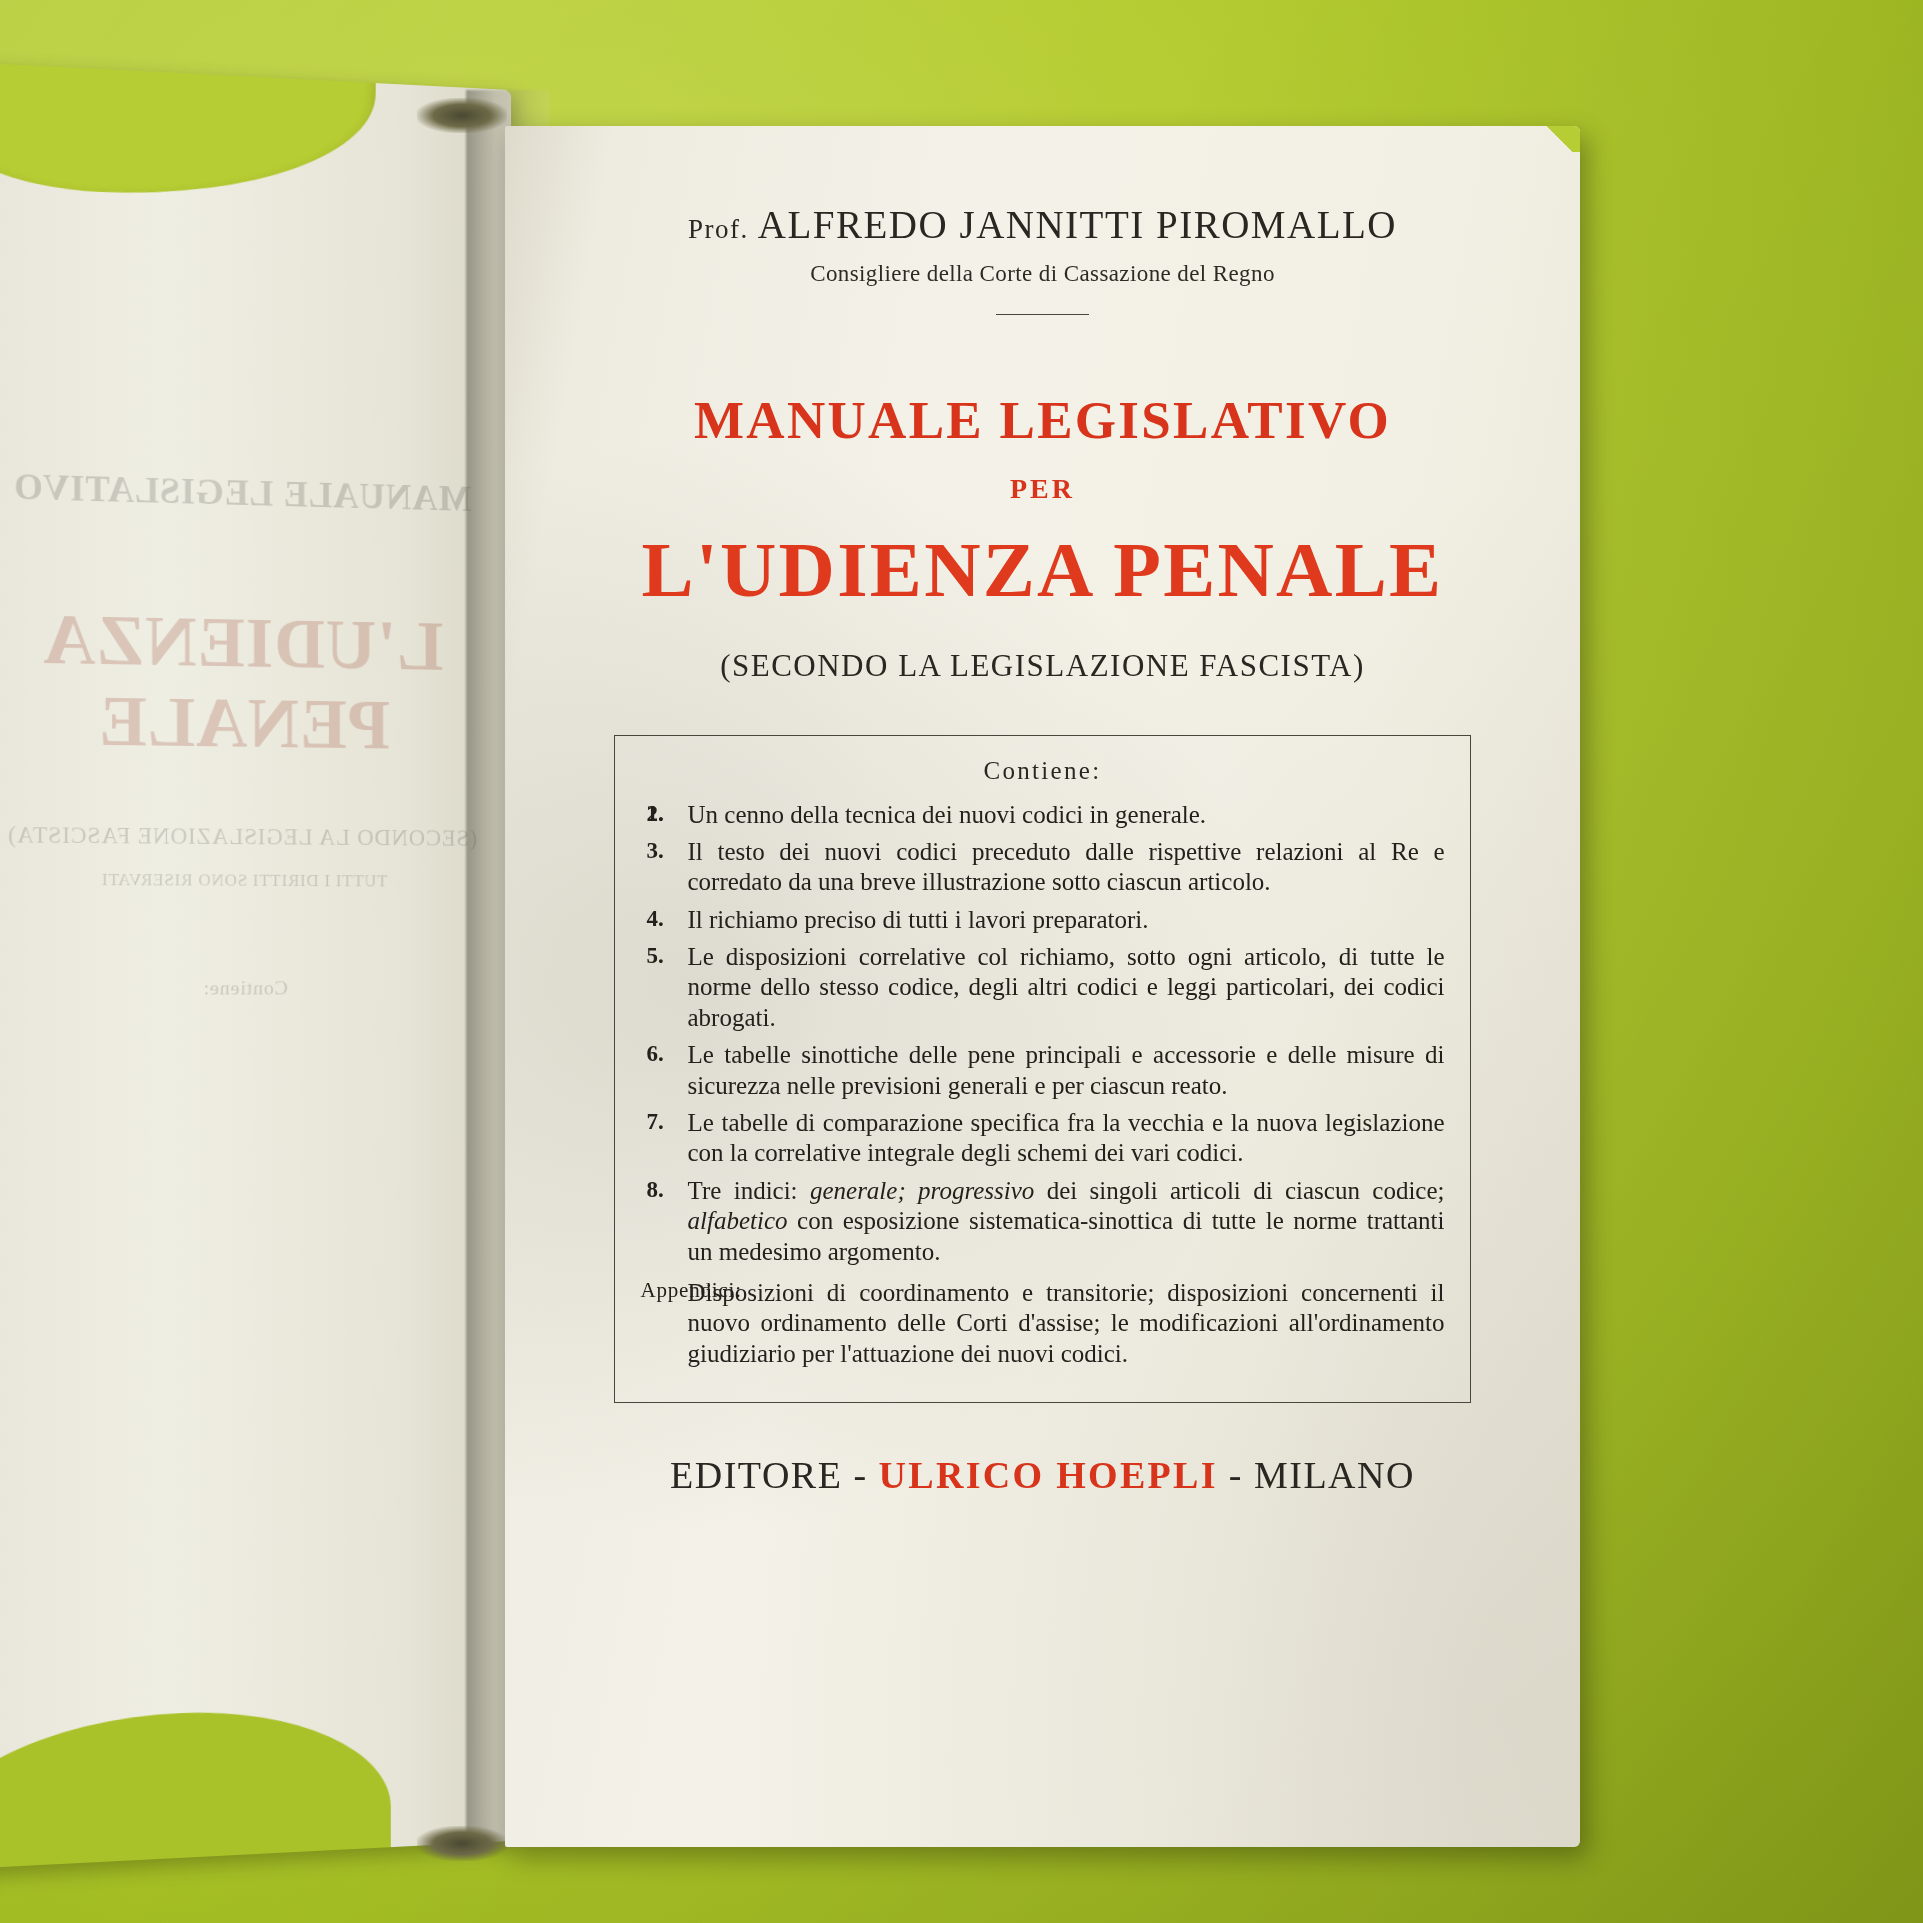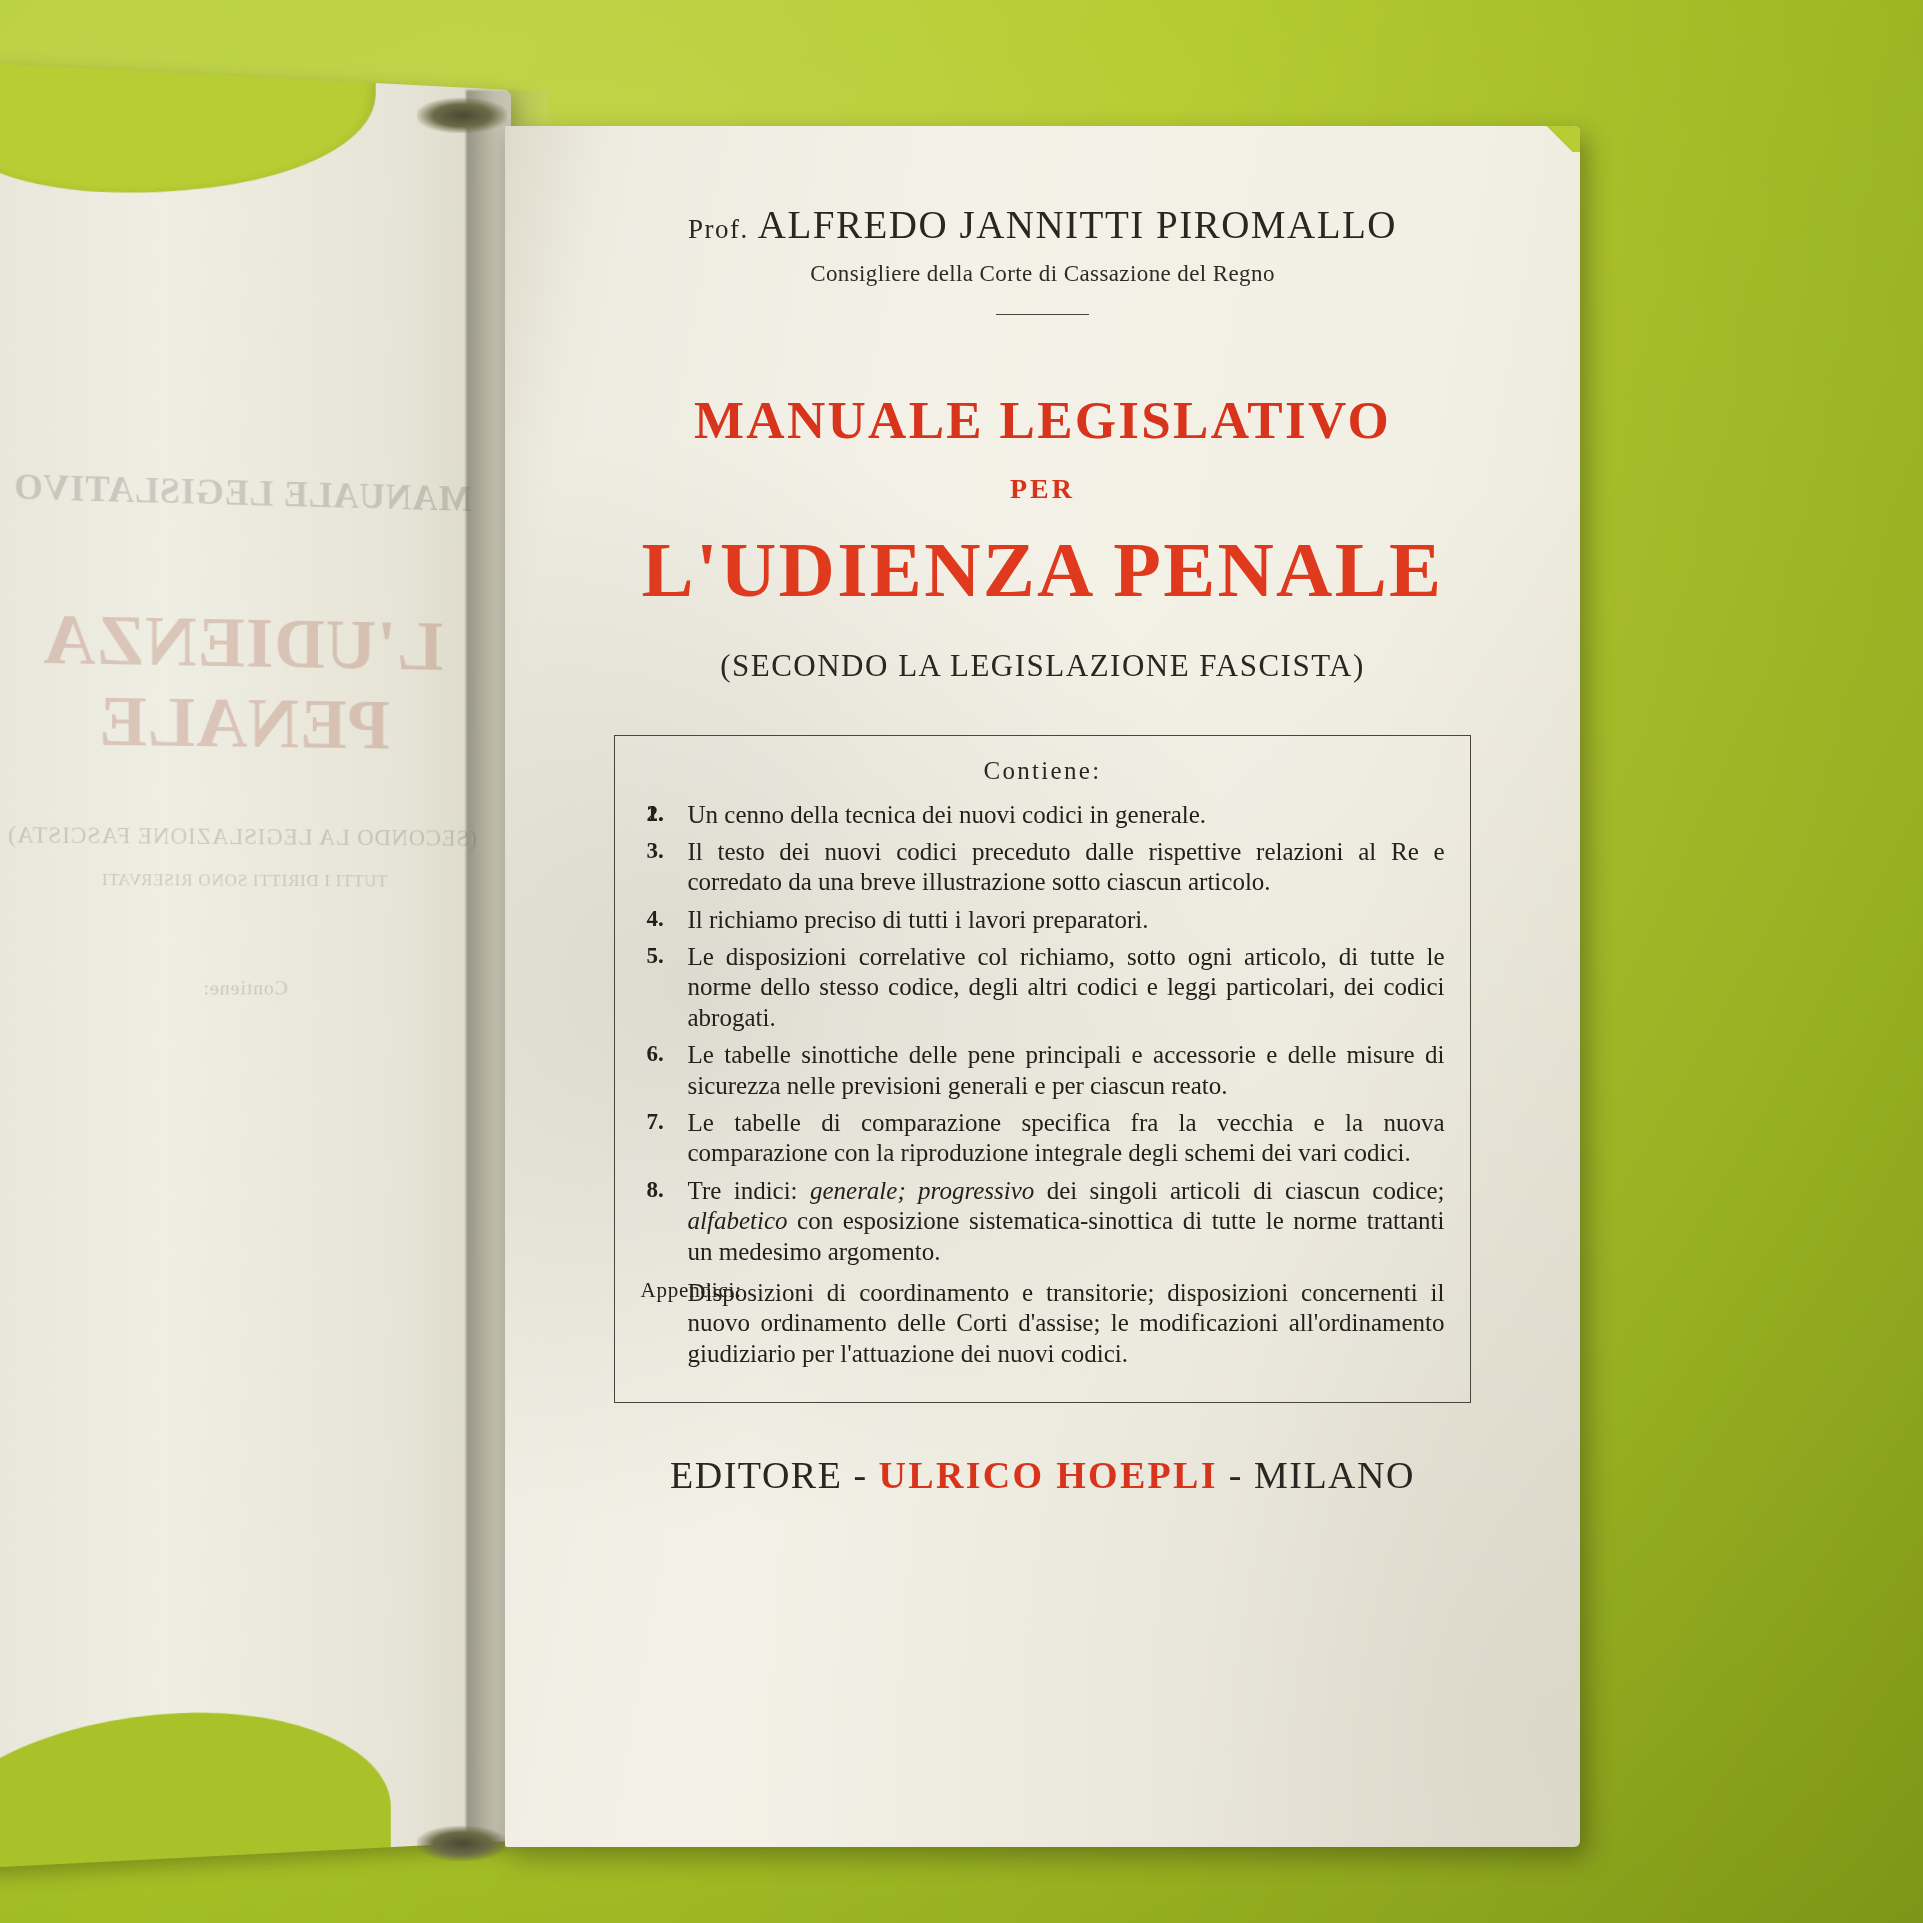--- a/index.html
+++ b/index.html
@@ -297,21 +297,21 @@
 
       <div class="contents-box">
         <div class="contents-heading">Contiene:</div>
         <ul class="contents-list">
           <li><span class="num">1.</span></li>
           <li><span class="num">2.</span><span>Un cenno della tecnica dei nuovi codici in generale.</span></li>
           <li><span class="num">3.</span><span>Il testo dei nuovi codici preceduto dalle rispettive relazioni al Re e corredato da una breve illustrazione sotto ciascun articolo.</span></li>
           <li><span class="num">4.</span><span>Il richiamo preciso di tutti i lavori preparatori.</span></li>
           <li><span class="num">5.</span><span>Le disposizioni correlative col richiamo, sotto ogni articolo, di tutte le norme dello stesso codice, degli altri codici e leggi particolari, dei codici abrogati.</span></li>
           <li><span class="num">6.</span><span>Le tabelle sinottiche delle pene principali e accessorie e delle misure di sicurezza nelle previsioni generali e per ciascun reato.</span></li>
-          <li><span class="num">7.</span><span>Le tabelle di comparazione specifica fra la vecchia e la nuova comparazione con la riproduzione integrale degli schemi dei vari codici.</span></li>
+          <li><span class="num">7.</span><span>Le tabelle di comparazione specifica fra la vecchia e la nuova legislazione con la correlative integrale degli schemi dei vari codici.</span></li>
           <li>
             <span class="num">8.</span>
             <span>Tre indici: </span><span class="it">generale; progressivo</span><span> dei singoli articoli di ciascun codice; </span><span class="it">alfabetico</span><span> con esposizione sistematica-sinottica di tutte le norme trattanti un medesimo argomento.</span>
           </li>
           <li class="appendix">
             <span class="num">Appendici:</span>
             <span>Disposizioni di coordinamento e transitorie; disposizioni concernenti il nuovo ordinamento delle Corti d'assise; le modificazioni all'ordinamento giudiziario per l'attuazione dei nuovi codici.</span>
           </li>
         </ul>
       </div>

